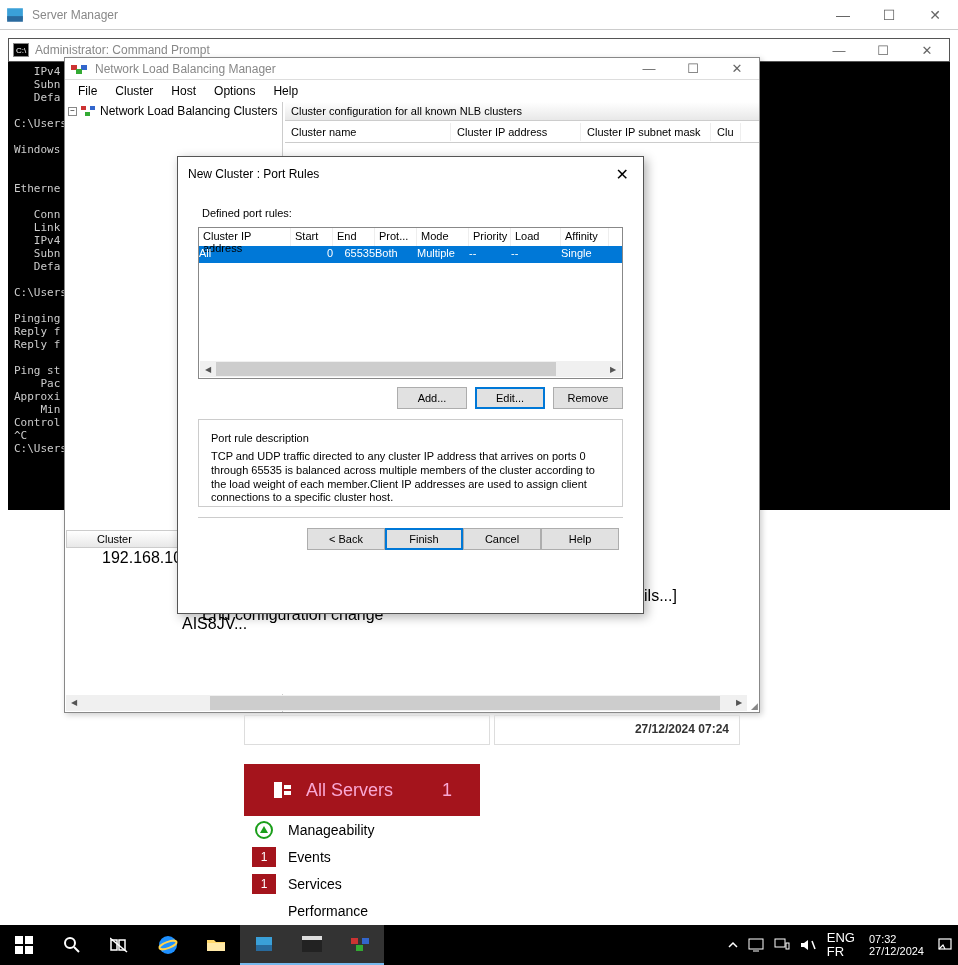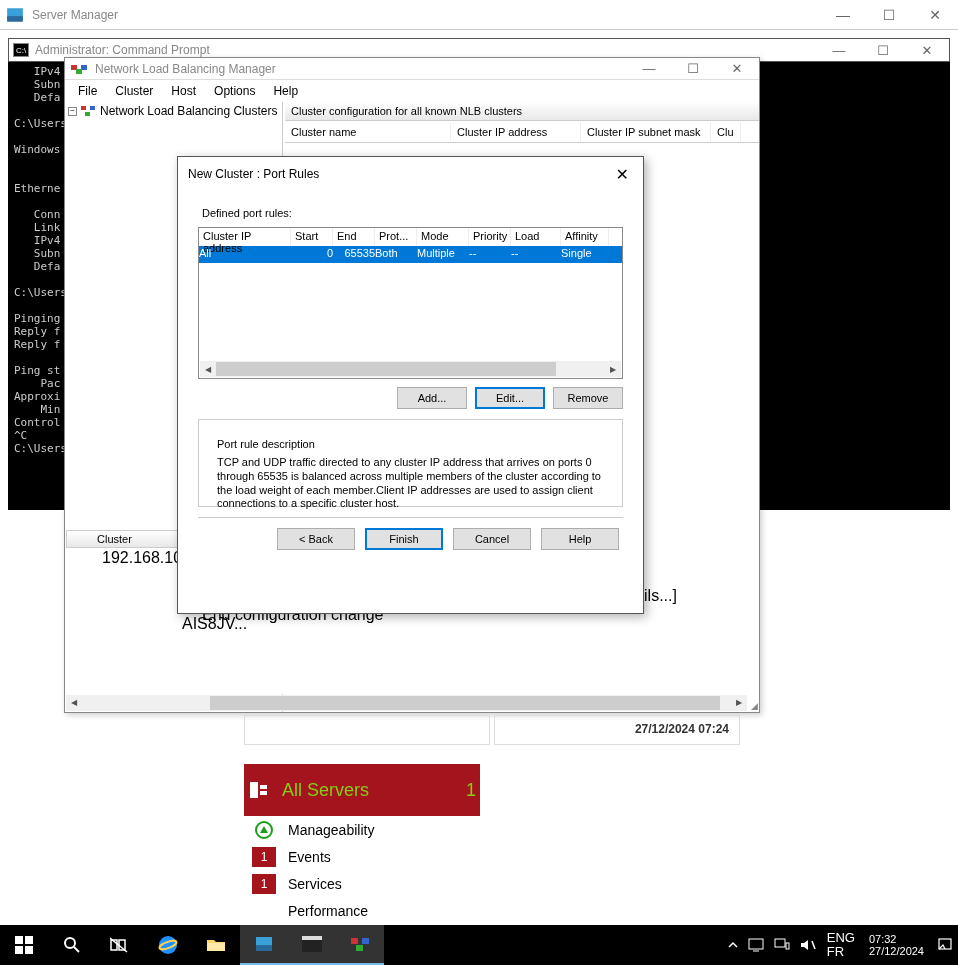--- a/index.html
+++ b/index.html
@@ -54,23 +54,23 @@
   .rules-header .h { border-right: 1px solid #eee; padding: 2px 4px; }
   .rules-row { height: 17px; display: flex; font-size: 11px; background: #0078d7; color: #fff; }
   .rules-row .c { padding: 1px 0; }
   .rules-table .hscroll { position: absolute; left: 1px; right: 1px; bottom: 1px; height: 16px; background: #f0f0f0; display:flex; align-items:center; }
   .rules-table .hscroll .thumb { position:absolute; left:16px; width:340px; height:14px; background:#cdcdcd; }
   .rules-table .hscroll .al { position:absolute; left:0; width:16px; height:14px; display:flex; align-items:center; justify-content:center; font-size:8px; color:#555;}
   .rules-table .hscroll .ar { position:absolute; right:0; width:16px; height:14px; display:flex; align-items:center; justify-content:center; font-size:8px; color:#555;}
   .btnrow { display: flex; justify-content: flex-end; gap: 8px; margin-top: 8px; }
   .btn { border: 1px solid #adadad; background: #e1e1e1; width: 70px; height: 22px; font-size: 11px; display: flex; align-items: center; justify-content: center; }
   .btn.primary { border: 2px solid #0078d7; background: #e1e1e1; }
-  .desc-group { border: 1px solid #ccc; padding: 18px; margin-top: 10px; height: 88px; font-size: 11px; }
+  .desc-group { border: 1px solid #ccc; padding: 12px; margin-top: 10px; height: 88px; font-size: 11px; }
   .dlg-hr { border: none; border-top: 1px solid #ccc; margin: 10px 0; }
-  .dlg-buttons { display: flex; justify-content: flex-end; gap: 10px; padding: 0 4px; }
+  .dlg-buttons { display: flex; justify-content: flex-end; gap: 0; padding: 0 4px; }
   .dlg-buttons .btn { width: 78px; }
 
   
   .nlb-cluster-hdr { position: absolute; left: 1px; bottom: 164px; width: 114px; height: 18px; font-size: 11px; padding: 2px 30px; background: linear-gradient(#fff,#e8e8e8); border:1px solid #ccc;}
   .nlb-log { position: absolute; left: 1px; right: 1px; bottom: 18px; height: 146px; font-size: 16px; overflow: hidden; background: #fff; }
   .nlb-log .row { display: flex; height: 19px; align-items: center; }
   .nlb-log .ip { width: 92px; padding-left: 36px;}
   .nlb-log .h { width: 90px; padding-left: 116px; }
   .nlb-log .m { padding-left: 20px; }
   .nlb-log-tail { position: absolute; right: 40px; top: 490px; font-size: 12px; }
@@ -79,21 +79,21 @@
   .nlb-hscroll .al { position:absolute; left:0; width:16px; height:14px; display:flex; align-items:center; justify-content:center; font-size:8px; color:#555;}
   .nlb-hscroll .ar { position:absolute; right:0; width:16px; height:14px; display:flex; align-items:center; justify-content:center; font-size:8px; color:#555;}
   .nlb-resize { position:absolute; right:0; bottom:0; width:12px; height:12px; font-size:9px; color:#888; display:flex; align-items:flex-end; justify-content:flex-end; padding:1px;}
 
   
   .dash-timestamp { position: absolute; right: 226px; top: 724px; font-size: 12px; color: #333; }
   .dash-box { position: absolute; left: 244px; top: 715px; width: 246px; height: 30px; border: 1px solid #ddd; }
   .dash-box2 { position: absolute; left: 494px; top: 715px; width: 246px; height: 30px; border: 1px solid #ddd; }
 
   .all-servers { position: absolute; left: 244px; top: 764px; width: 236px; }
-  .all-servers .hdr { height: 52px; background: #a4141c; color: #84cc16; display: flex; align-items: center; padding: 0 4px; font-size: 18px; }
+  .all-servers .hdr { height: 52px; background: #a4141c; color: #f9a8d4; display: flex; align-items: center; padding: 0 28px; font-size: 18px; }
   .all-servers .hdr .count { margin-left: auto; font-size: 18px; }
   .all-servers .row { height: 27px; display: flex; align-items: center; font-size: 14px; padding-left: 8px; }
   .all-servers .icon-cell { width: 24px; height: 20px; display: inline-flex; align-items: center; justify-content: center; margin-right: 12px; color: #fff; font-size: 12px; }
   .all-servers .badge-red { background: #a4141c; }
   .all-servers .circle-green { width: 18px; height: 18px; border: 2px solid #1a9e1a; border-radius: 50%; display: inline-flex; align-items: center; justify-content: center; }
   .all-servers .circle-green::before { content: ""; width: 0; height: 0; border-left: 4px solid transparent; border-right: 4px solid transparent; border-bottom: 7px solid #1a9e1a; }
 
   
   .taskbar { position: absolute; left: 0; bottom: 0; width: 958px; height: 40px; background: #000; display: flex; align-items: center; color: #fff; }
   .taskbar .tb-btn { width: 48px; height: 40px; display: flex; align-items: center; justify-content: center; }

